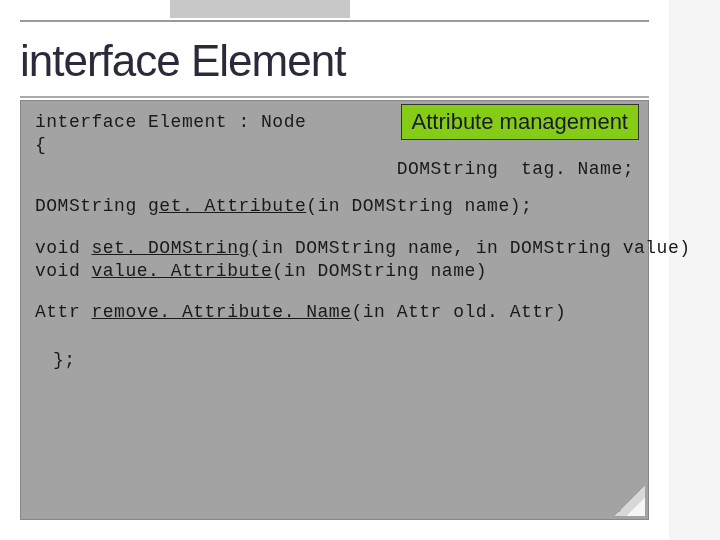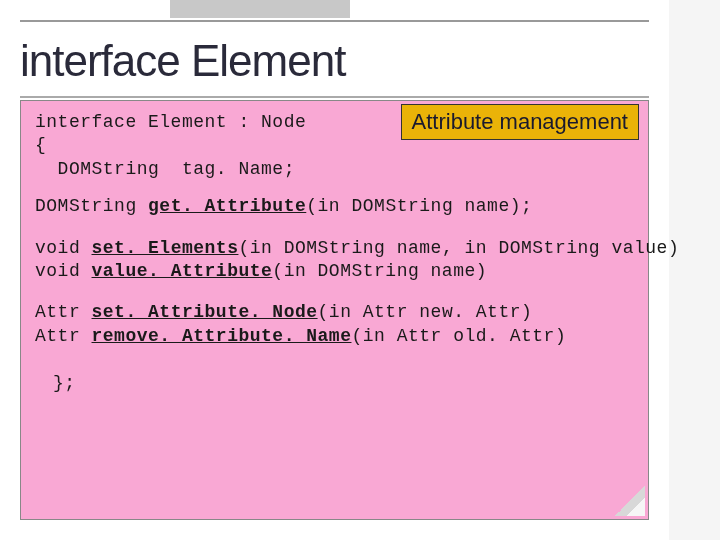--- a/index.html
+++ b/index.html
@@ -61,48 +61,48 @@
     height: 2px;
     background: #aaa;
   }
   .content-box {
     position: absolute;
     top: 100px;
     left: 20px;
     right: 20px;
     bottom: 20px;
     border: 1px solid #888;
-    background: #f9a8d4;
+    background: #a3a3a3;
     box-sizing: border-box;
     padding: 10px 14px;
   }
   .badge {
     position: absolute;
     top: 104px;
     right: 30px;
     border: 1px solid #333;
-    background: #eab308;
+    background: #84cc16;
     font-family: Verdana, Arial, sans-serif;
     font-size: 22px;
     color: #1a1a2e;
     padding: 4px 10px;
   }
   .code {
     font-family: 'Courier New', Courier, monospace;
     font-size: 18px;
     color: #1a1a1a;
     letter-spacing: 0.5px;
     white-space: nowrap;
     line-height: 1.3;
   }
   .block {
     margin-bottom: 18px;
   }
   .block:first-child { margin-bottom: 14px; }
-  .method { text-decoration: underline; font-weight: bold; margin-top: 10px; }
+  .method { text-decoration: underline; font-weight: normal; margin-top: 10px; }
   .close-brace {
     margin-top: 24px;
     padding-left: 18px;
   }
   .corner-fold {
     position: absolute;
     right: 24px;
     bottom: 24px;
     width: 30px;
     height: 30px;
@@ -118,34 +118,33 @@
   <div class="grey-block"></div>
 
   <div class="title">interface Element</div>
   <div class="title-underline"></div>
 
   <div class="content-box">
 
     <div class="block code">
       <div>interface Element : Node</div>
       <div>{</div>
-      <div style="white-space: pre;">  DOMString  tag. Name;</div>
+      <div style="white-space: pre; text-align: right;">  DOMString  tag. Name;</div>
     </div>
 
     <div class="block code">
       <span>DOMString </span><span class="method">get. Attribute</span><span>(in DOMString name);</span>
     </div>
 
     <div class="block code">
-      <div><span>void </span><span class="method">set. Elements</span><span>(in DOMString name, in DOMString value)</span></div>
+      <div><span>void </span><span class="method">set. DOMString</span><span>(in DOMString name, in DOMString value)</span></div>
       <div><span>void </span><span class="method">value. Attribute</span><span>(in DOMString name)</span></div>
     </div>
 
     <div class="block code">
-      <div><span>Attr </span><span class="method">set. Attribute. Node</span><span>(in Attr new. Attr)</span></div>
       <div><span>Attr </span><span class="method">remove. Attribute. Name</span><span>(in Attr old. Attr)</span></div>
     </div>
 
 
     <div class="code close-brace">};</div>
 
   </div>
 
   <div class="badge">Attribute management</div>
 

